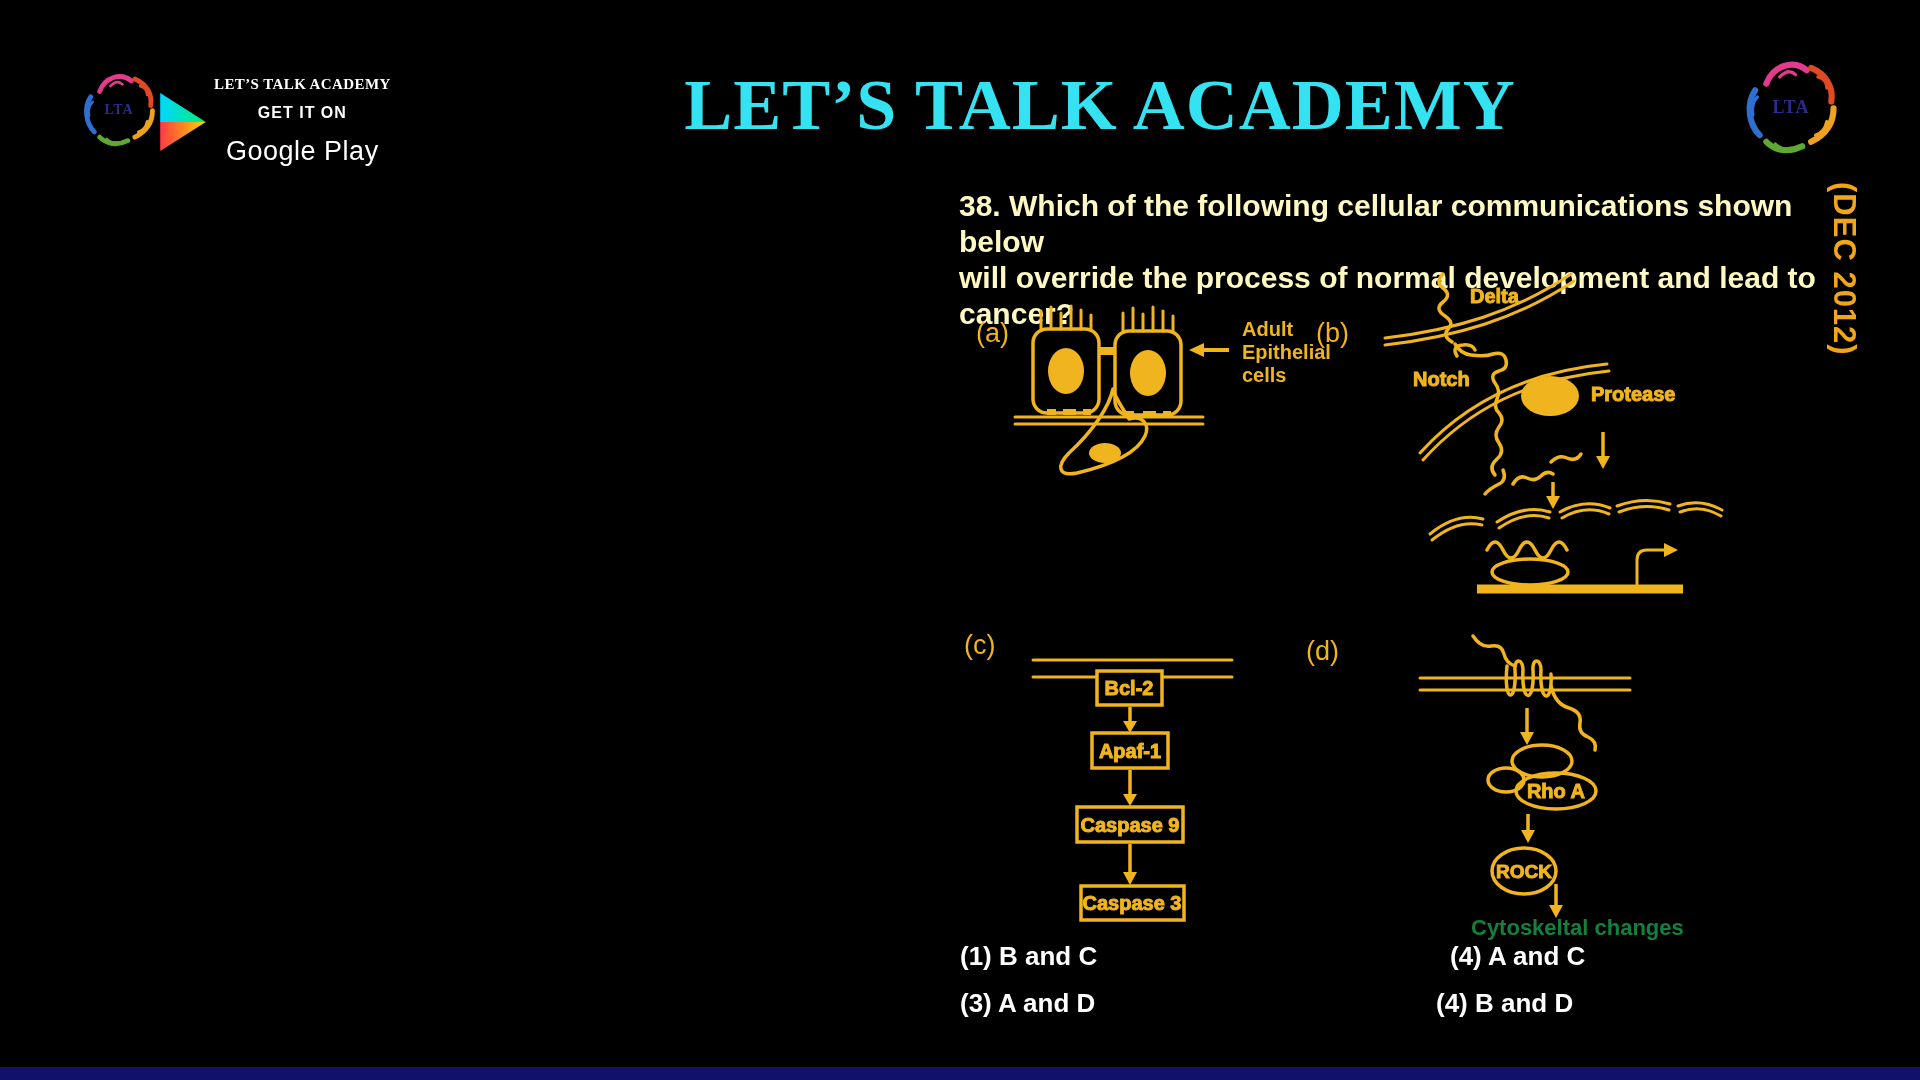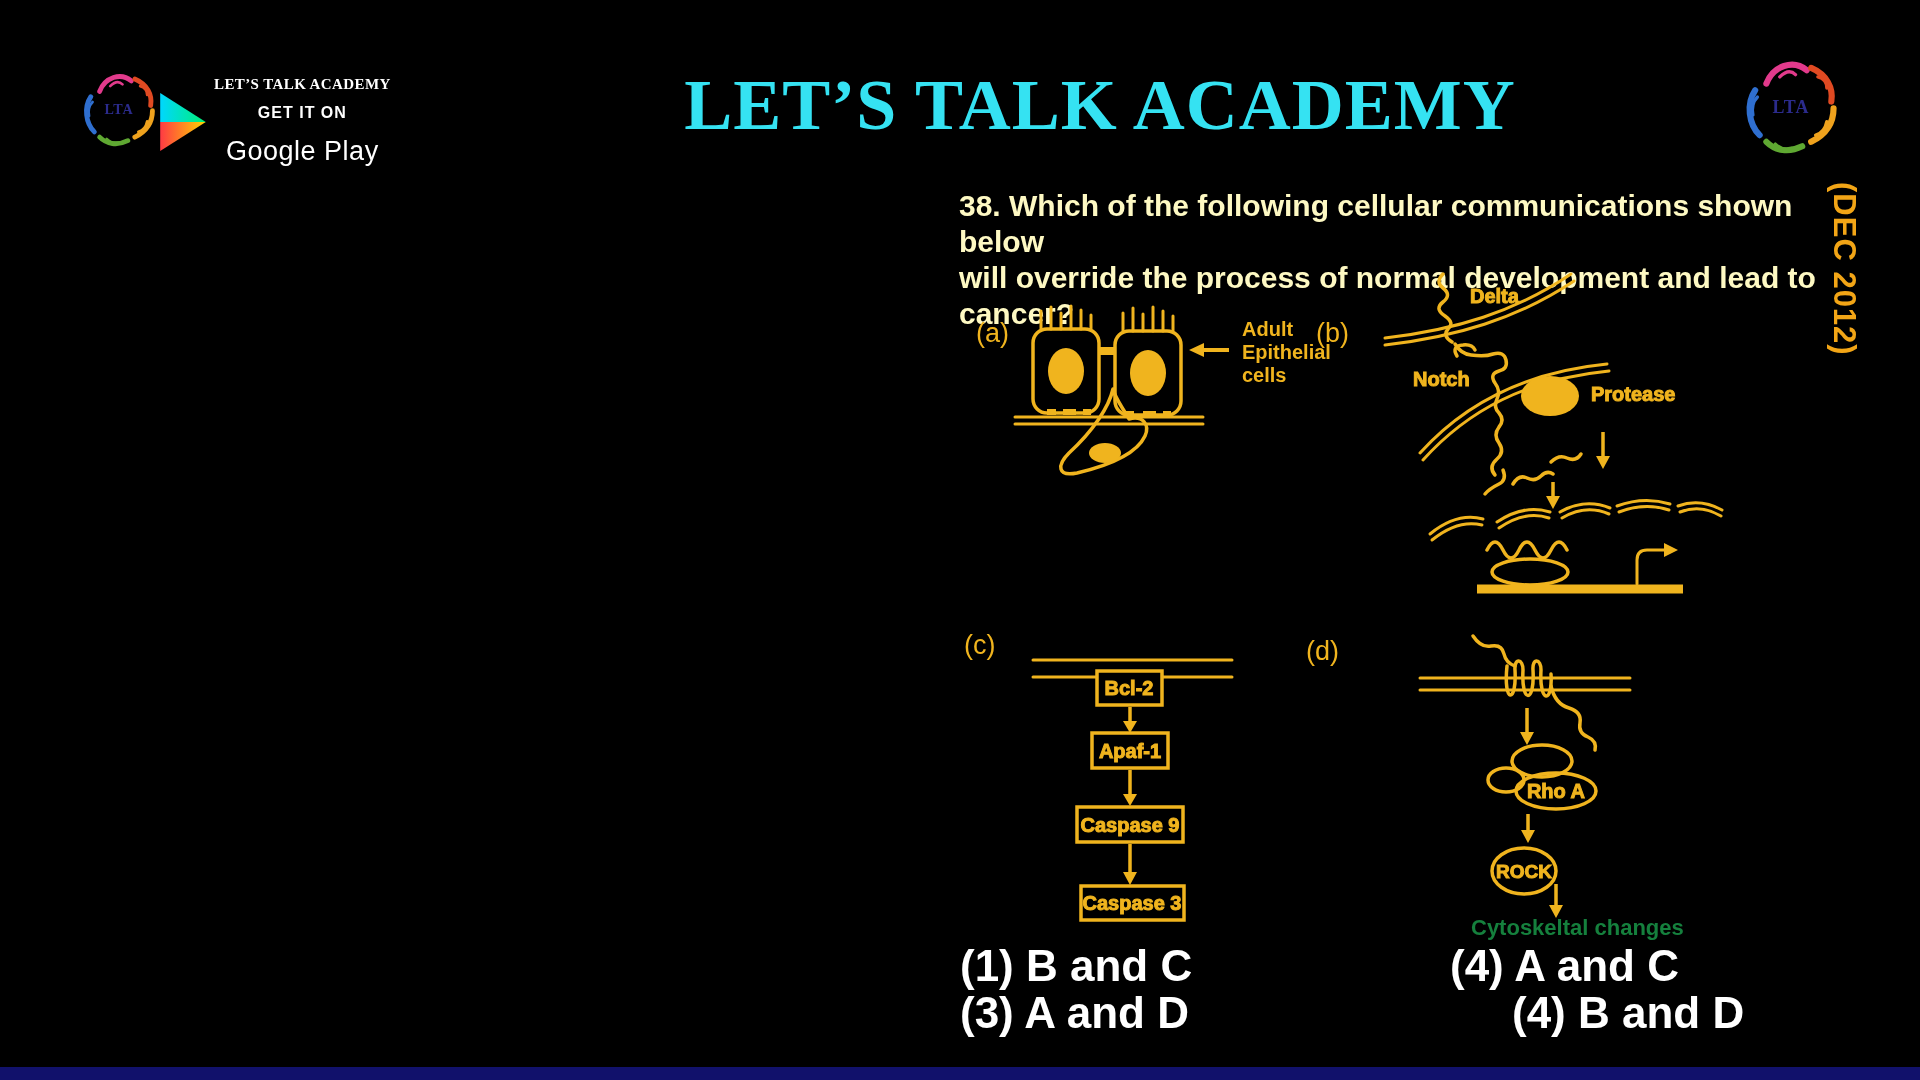--- a/index.html
+++ b/index.html
@@ -12,21 +12,21 @@
     font-family:"Liberation Serif",serif;font-weight:bold;font-size:72px;letter-spacing:1px;}
   .badge-name{font-family:"Liberation Serif",serif;font-weight:bold;font-size:15px;
     letter-spacing:.4px;color:#fff;}
   .badge-get{font-weight:bold;font-size:16px;color:#fff;margin-top:11px;letter-spacing:1px;}
   .badge-store{font-weight:500;font-size:27px;color:#fff;margin-top:14px;letter-spacing:.5px;}
   .session{left:1826px;top:182px;height:230px;writing-mode:vertical-rl;
     font-weight:bold;font-size:31px;letter-spacing:1px;}
 
   
   .question{left:959px;top:188px;width:880px;font-size:30px;font-weight:600;line-height:36px;}
-  .option{font-size:44px;font-weight:600;color:#fff;}
+  .option{font-size:26px;font-weight:600;color:#fff;}
   .lbl{font-size:27px;font-weight:500;}
   .annot{left:1231px;top:318px;font-size:20px;line-height:23px;font-weight:700;margin-left:11px;}
   .caption{left:1471px;top:915px;font-size:22px;font-weight:600;}
 
   
   .yk{fill:none;stroke-width:3.5px;stroke-linecap:round;stroke-linejoin:round;}
   .ykthin{fill:none;stroke-width:3px;stroke-linecap:round;}
   .box{stroke-width:3.5px;}
   .dtx{font-family:"Liberation Sans",sans-serif;font-weight:600;}
   .bottom-bar{left:0;bottom:0;width:1920px;height:13px;background:#11116B;}
@@ -272,16 +272,16 @@
         <line x1="161" y1="256" x2="161" y2="278" stroke-width="3.5"></line>
         <polygon points="161,290 154,277 168,277" fill="#F0B41E" stroke="none"></polygon>
       </g>
     </g>
   </svg>
   <div class="abs caption" style="color:#15803d">Cytoskeltal changes</div>
 
   <div class="abs option" style="left:960px;top:941px">(1) B and C</div>
   <div class="abs option" style="left:1450px;top:941px">(4) A and C</div>
   <div class="abs option" style="left:960px;top:988px">(3) A and D</div>
-  <div class="abs option" style="left:1512px;top:988px">(4) B and D</div>
+  <div class="abs option" style="left:1436px;top:988px">(4) B and D</div>
 
   <div class="abs bottom-bar"></div>
 </div>
 
 </body></html>

